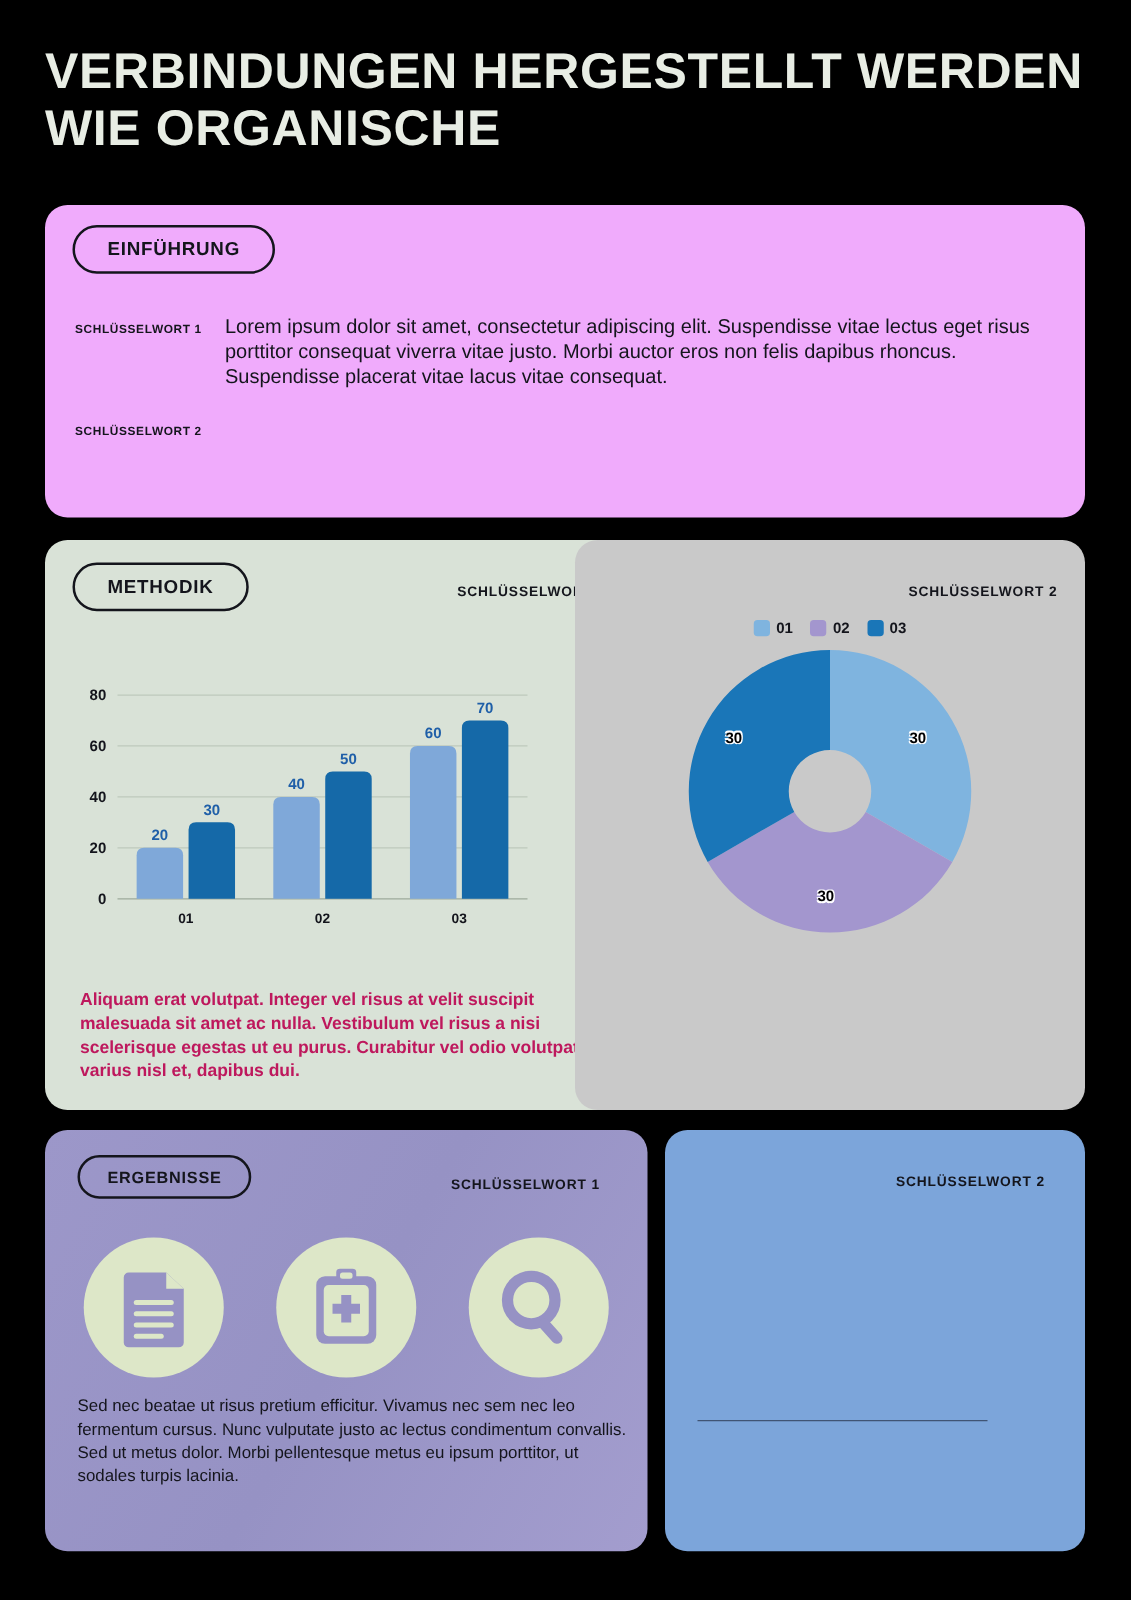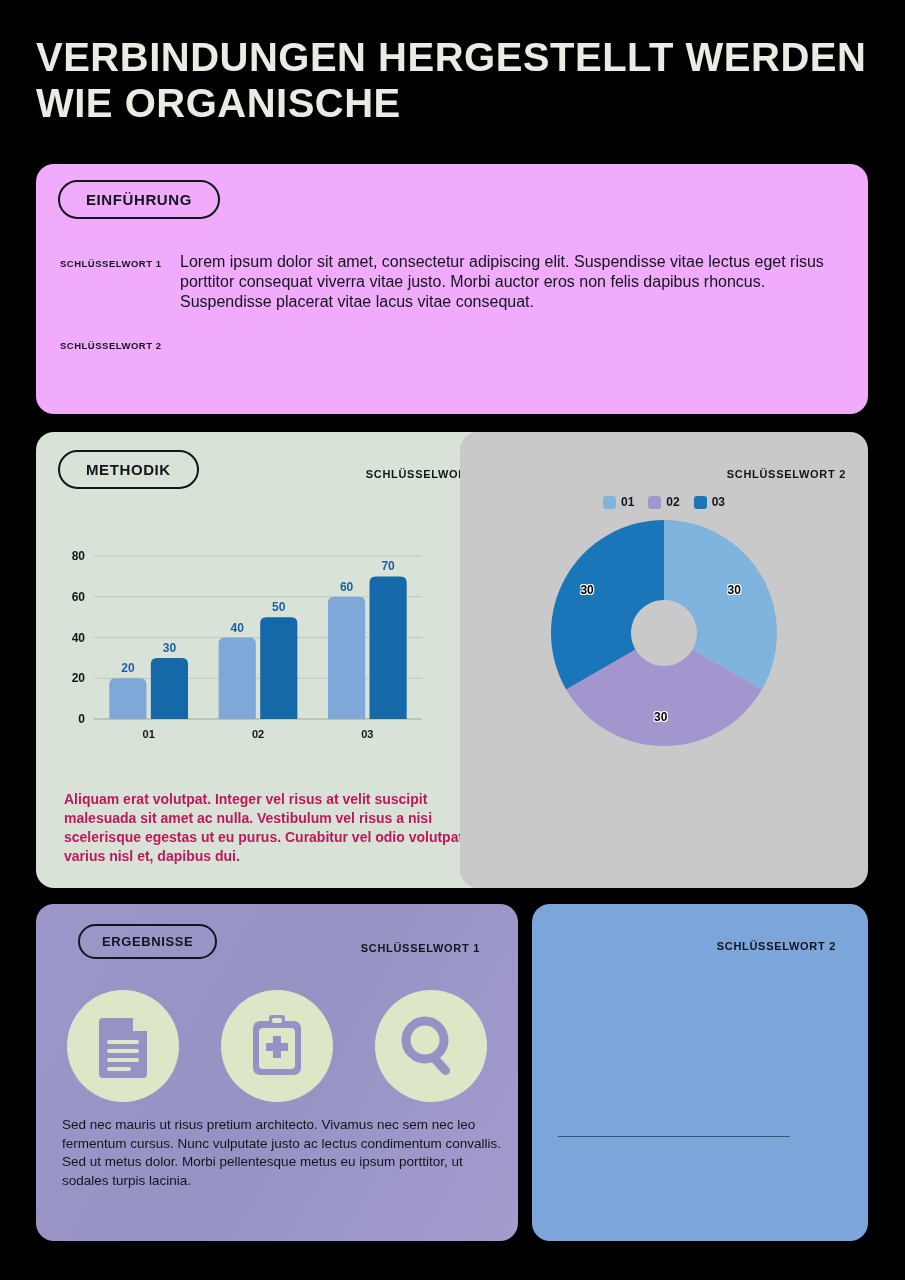--- a/index.html
+++ b/index.html
@@ -151,21 +151,21 @@
   }
 
   
   #ergebnisse-card {
     left: 36px;
     top: 904px;
     width: 482px;
     height: 337px;
     background: linear-gradient(120deg, #9C97C9 0%, #9692C4 50%, #A39DCE 100%);
   }
-  #ergebnisse-card .pill { position: absolute; left: 42px; top: 20px; font-size: 13px; padding: 8px 22px; }
+  #ergebnisse-card .pill { position: absolute; left: 26px; top: 20px; font-size: 13px; padding: 8px 22px; }
   #ergebnisse-card .kw-tr { position: absolute; right: 38px; top: 38px; }
 
   .icon-row {
     position: absolute;
     top: 86px;
     left: 0;
     width: 100%;
     display: flex;
     justify-content: center;
     gap: 42px;
@@ -336,21 +336,21 @@
       </div>
 
       <div class="icon-circle">
         <svg width="62" height="62" viewBox="0 0 62 62">
           <circle cx="25" cy="25" r="19" fill="none" stroke="#9692C4" stroke-width="9"></circle>
           <rect x="36" y="38" width="9" height="24" rx="4.5" fill="#9692C4" transform="rotate(-42 40.5 50)"></rect>
         </svg>
       </div>
     </div>
 
-    <div class="res-body">Sed nec mauris ut risus pretium architecto. Vivamus nec sem nec leo fermentum cursus. Nunc vulputate justo ac lectus condimentum convallis. Sed ut metus dolor. Morbi pellentesque metus eu ipsum porttitor, ut sodales turpis lacinia.</div>
+    <div class="res-body">Sed nec beatae ut risus pretium efficitur. Vivamus nec sem nec leo fermentum cursus. Nunc vulputate justo ac lectus condimentum convallis. Sed ut metus dolor. Morbi pellentesque metus eu ipsum porttitor, ut sodales turpis lacinia.</div>
   </div>
 
   <div class="card" id="blue-card">
     <div class="kw kw-tr">SCHLÜSSELWORT 2</div>
     <div class="thin-rule"></div>
   </div>
 
 </div>
 
 </body></html>

